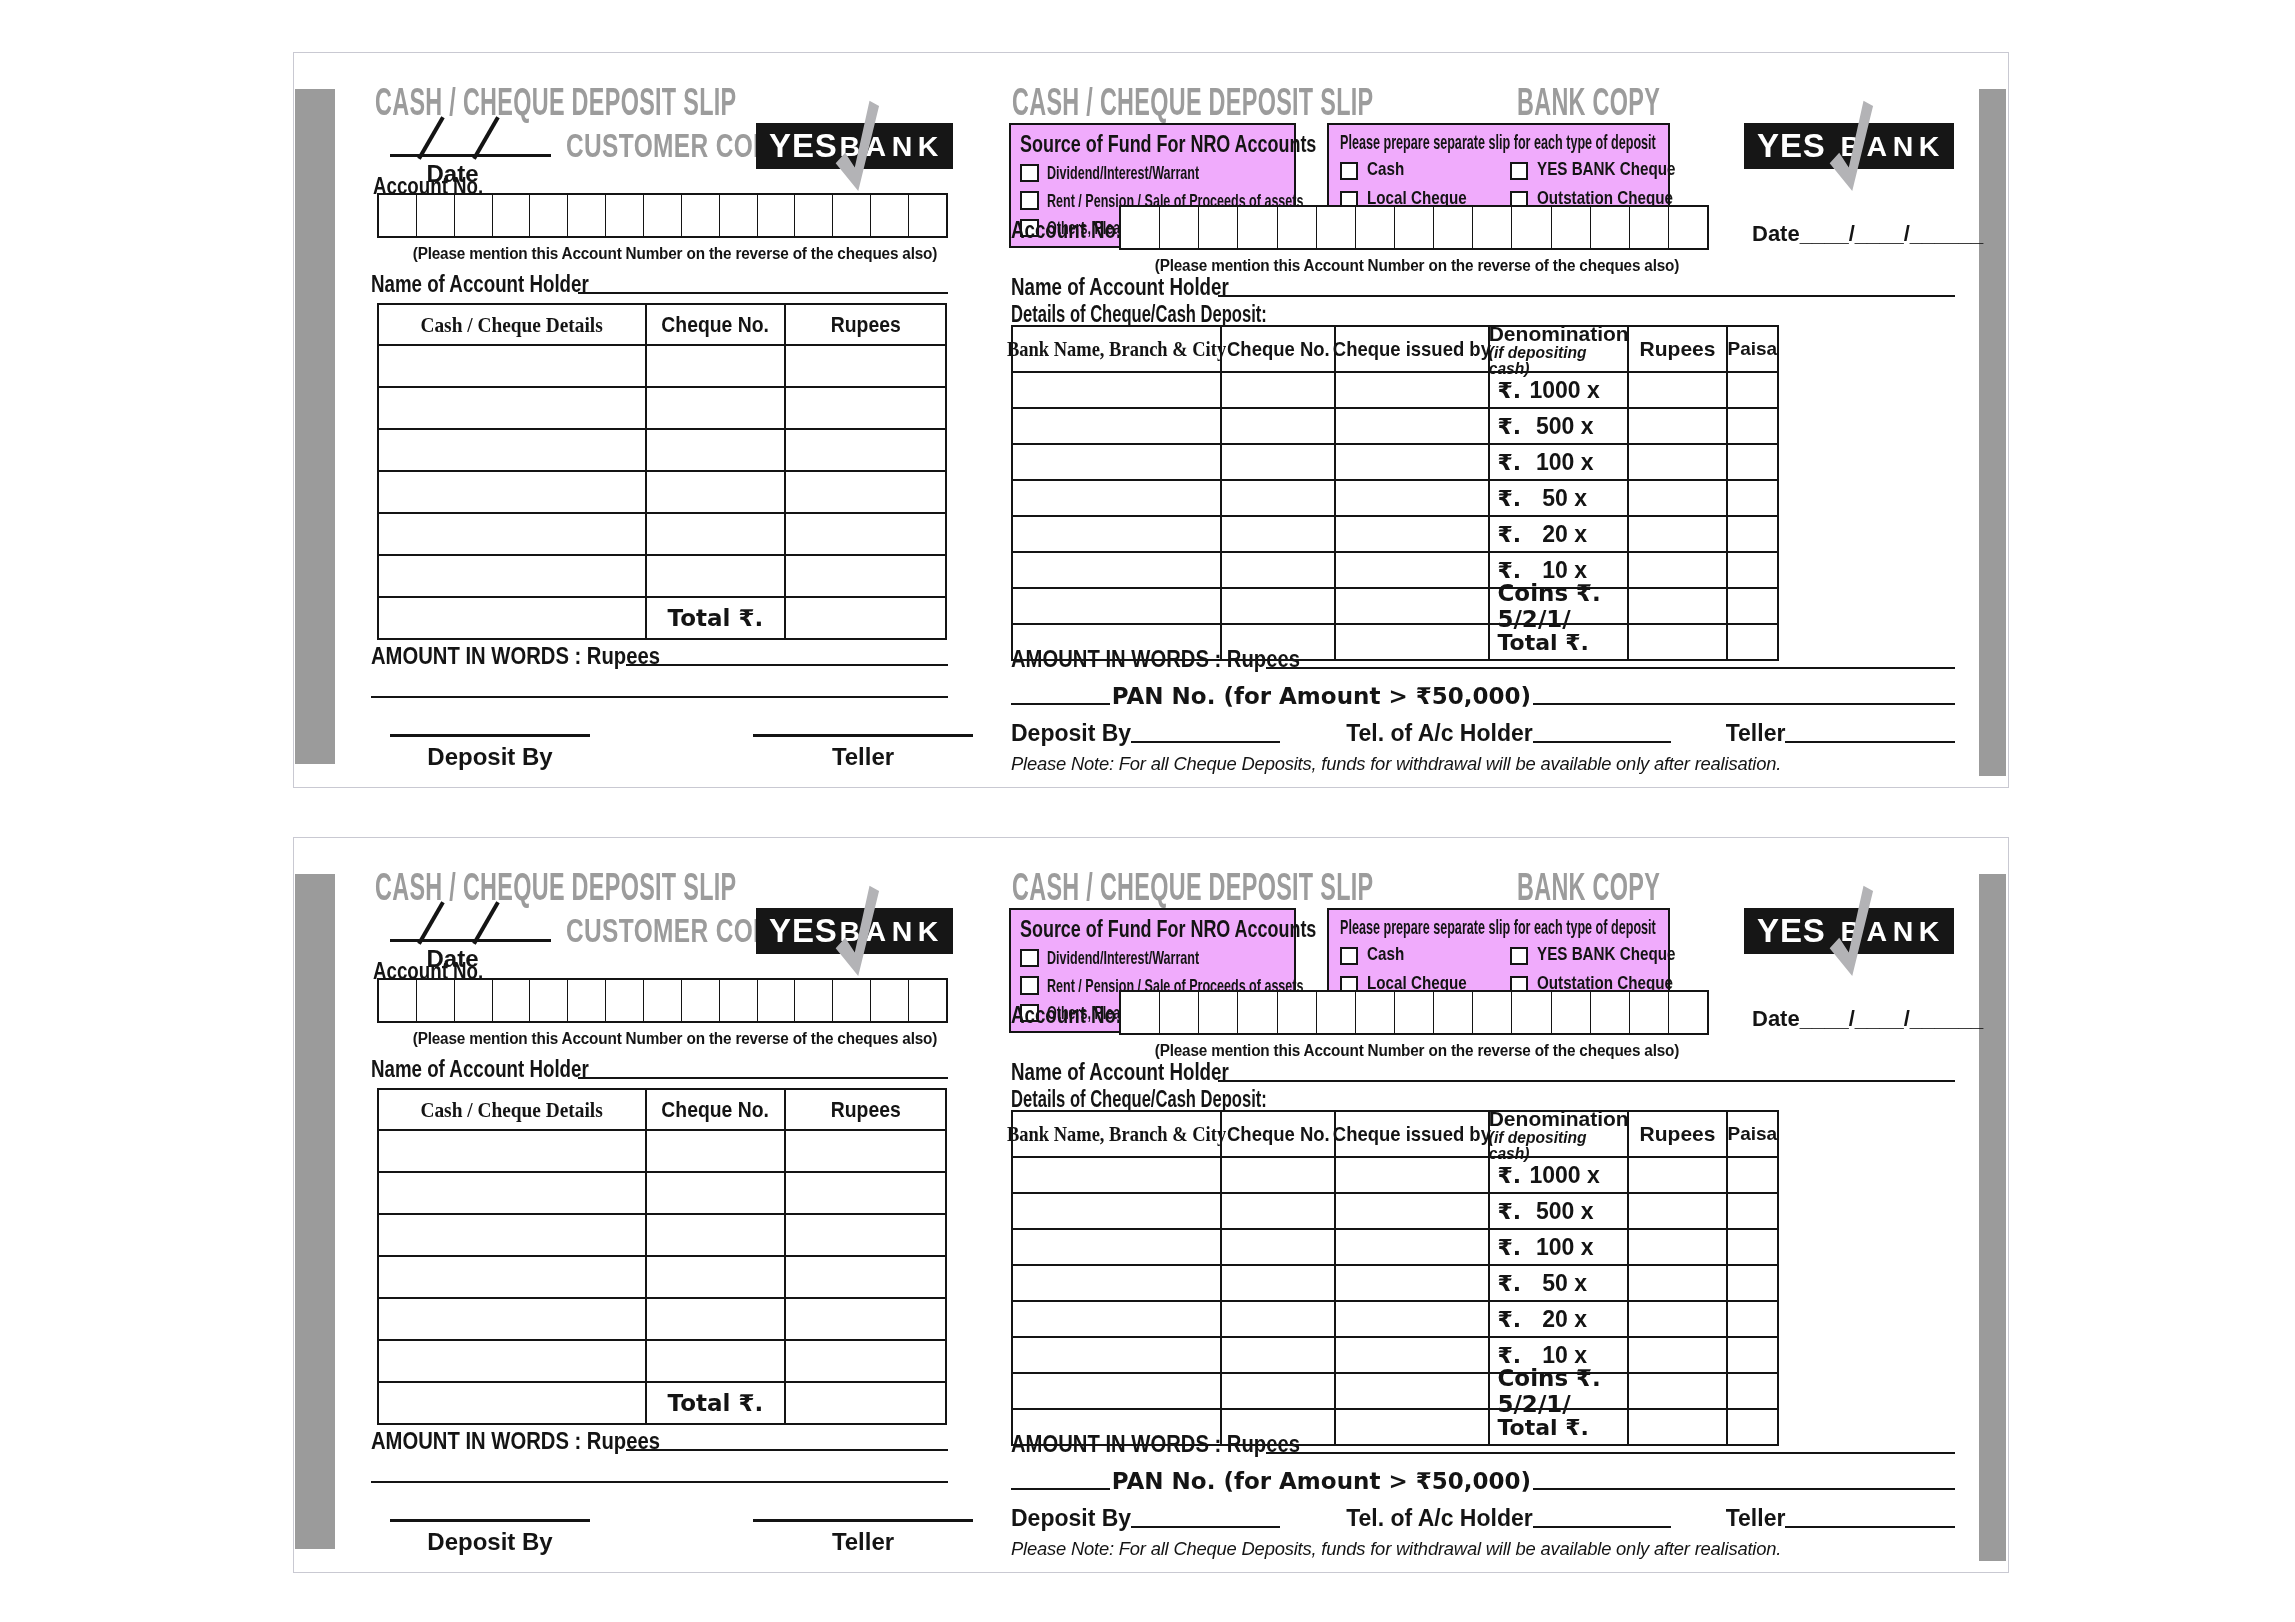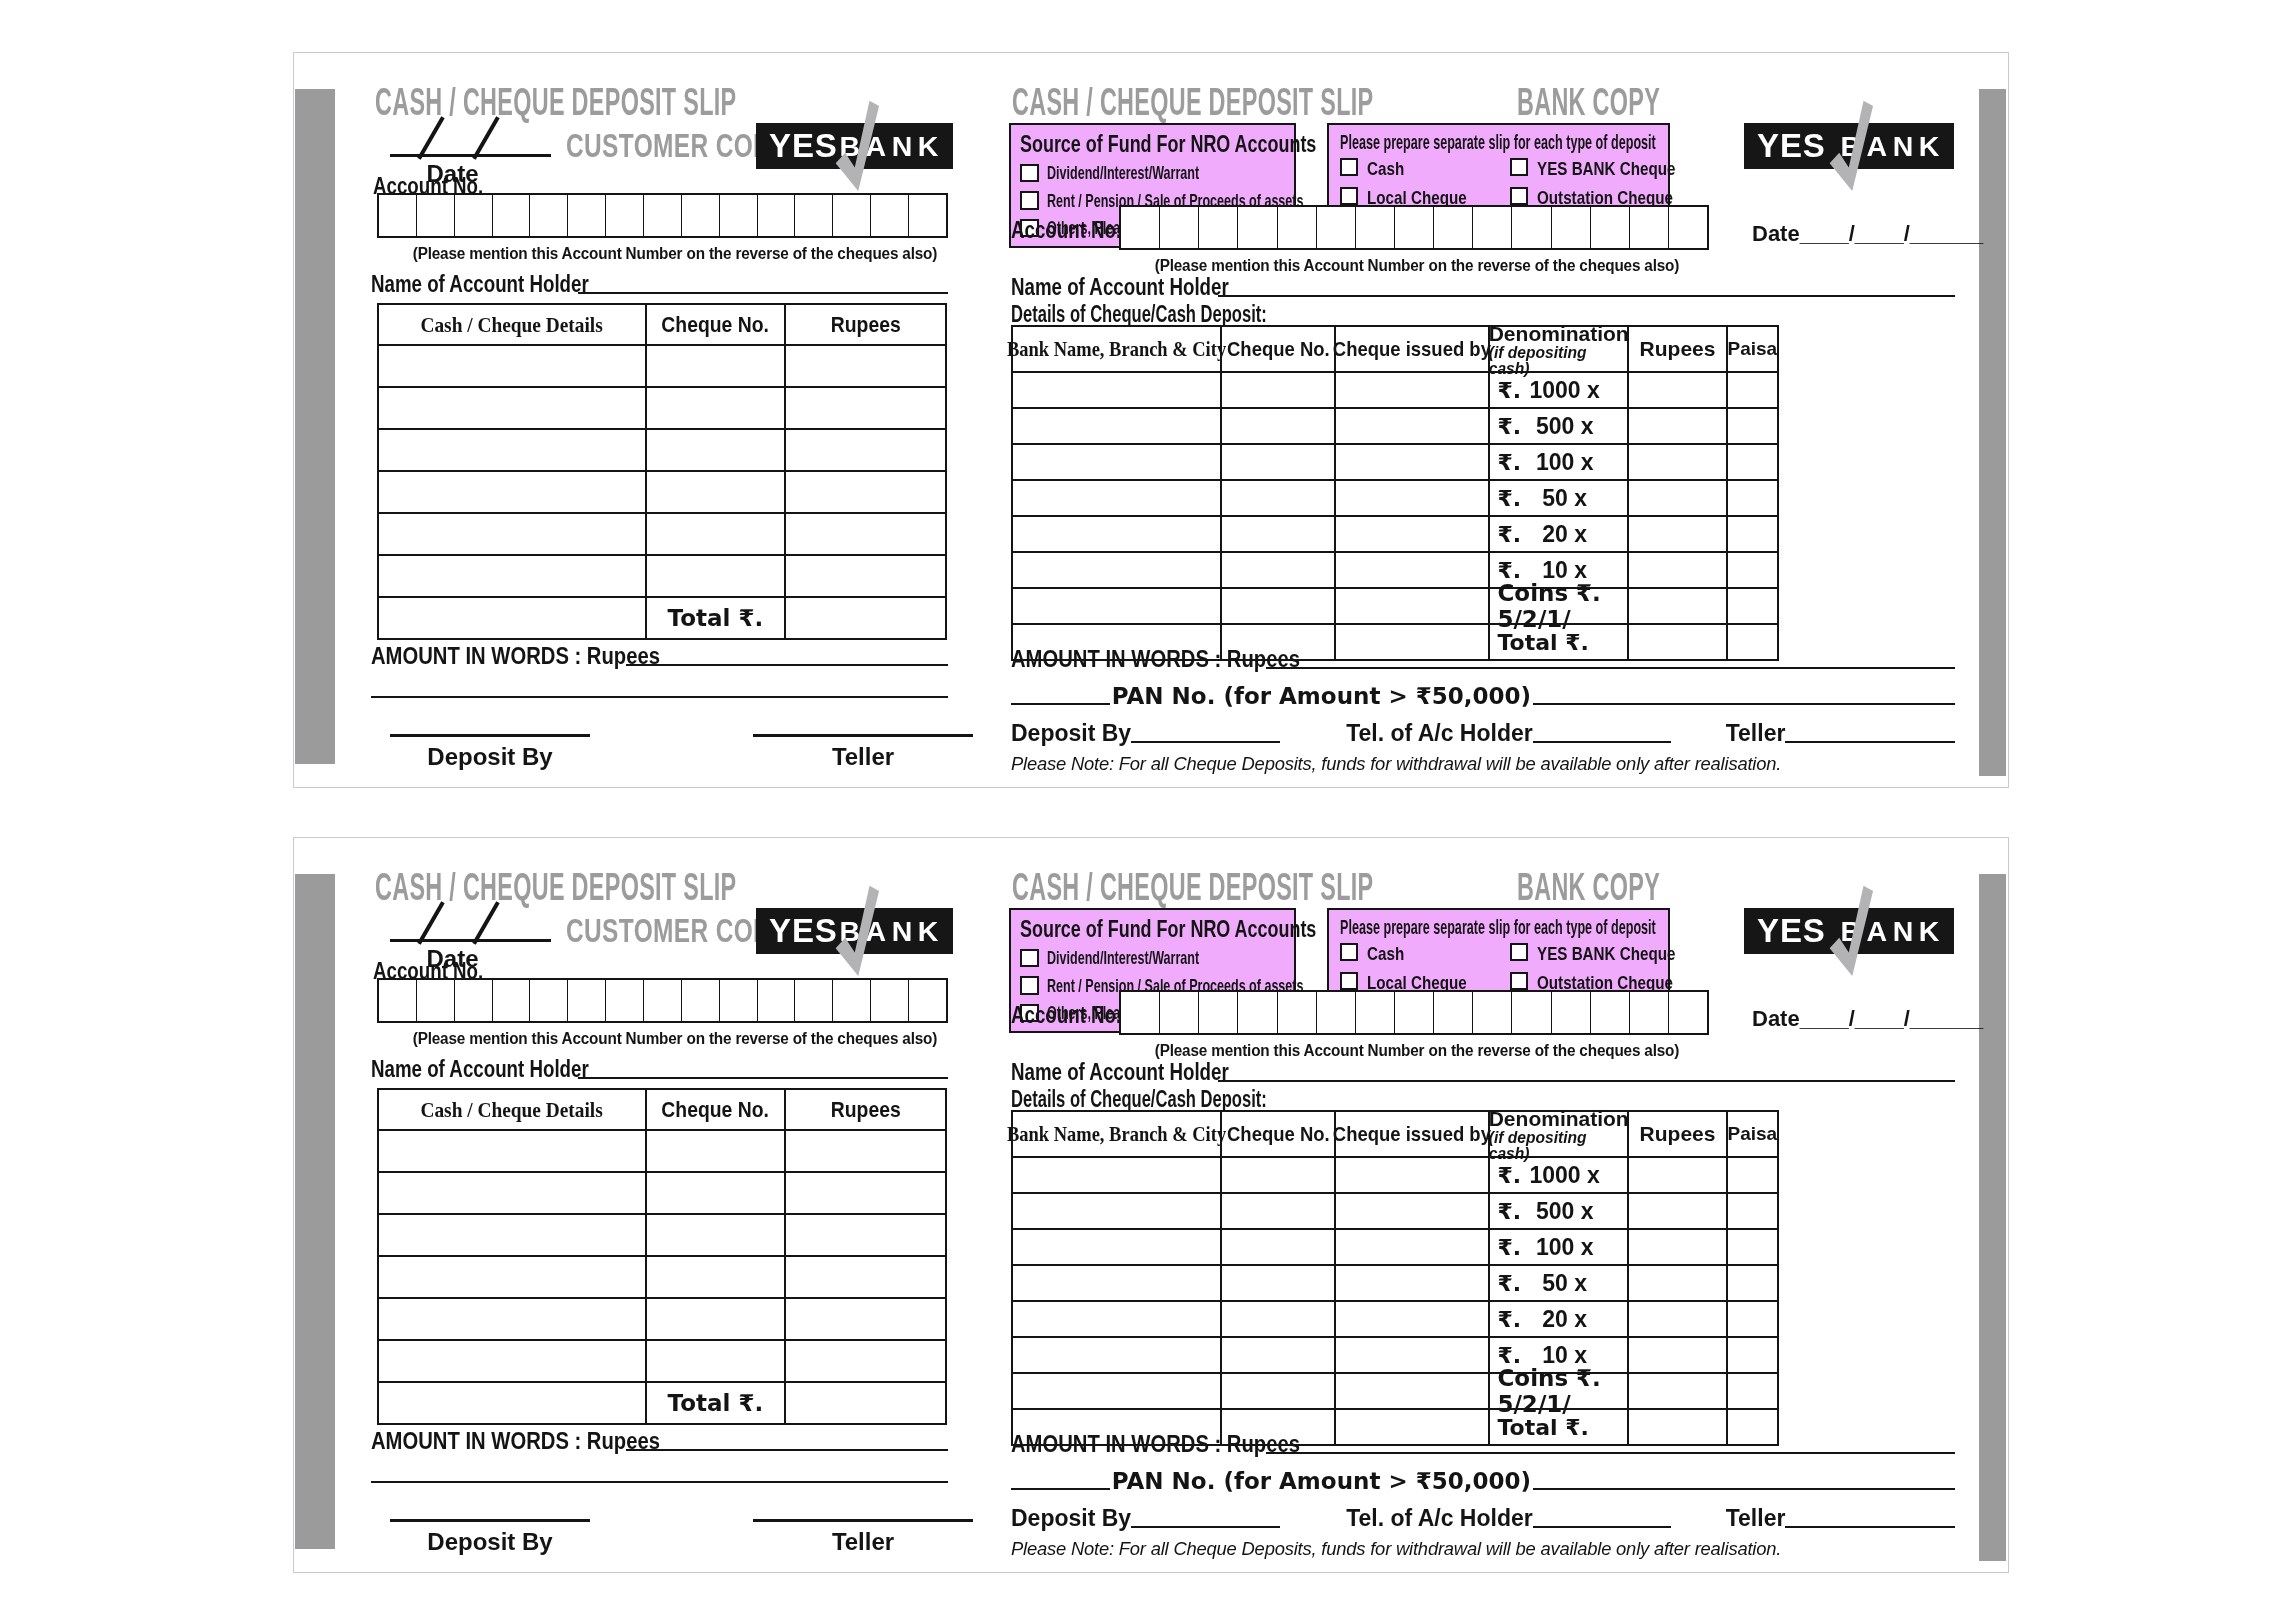--- a/index.html
+++ b/index.html
@@ -77,21 +77,21 @@
   .hdr2{font-style:italic;font-size:15.6px;font-weight:bold;line-height:1;}
   .hstack{display:flex;flex-direction:column;align-items:center;line-height:1.1;}
 
   
   .optbox{position:absolute;border:2.8px solid #141414;box-sizing:border-box;background:#f0abfc;}
   .box-title{font-weight:bold;font-size:23px;padding:5.5px 9.2px 1.8px 9.2px;white-space:nowrap;}
   .cb-row{display:flex;align-items:center;height:27.5px;padding:0 9.2px;}
   .cb{width:18.4px;height:18.4px;border:2.3px solid #141414;box-sizing:border-box;background:#fff;flex:none;margin-right:8.3px;}
   .cb-label{font-weight:bold;font-size:19px;}
   .sep-grid-row{display:flex;align-items:center;padding:0 11px;height:29px;}
-  .sep-item{display:flex;align-items:flex-start;}
+  .sep-item{display:flex;align-items:flex-end;}
   .sep-item.first{width:170px;flex:none;}
 
   .sig{position:absolute;}
   .sig .sig-line{border-bottom:3.2px solid #141414;height:0;}
   .sig .sig-label{text-align:center;font-weight:bold;font-size:24px;margin-top:5.5px;}
 
   .note{position:absolute;font-style:italic;font-size:18.4px;font-weight:500;letter-spacing:-0.2px;white-space:nowrap;}
   .b-date{position:absolute;font-weight:bold;font-size:22px;white-space:nowrap;}
   .blank-underline{position:absolute;border-bottom:2.8px solid #141414;height:0;}
 </style>

